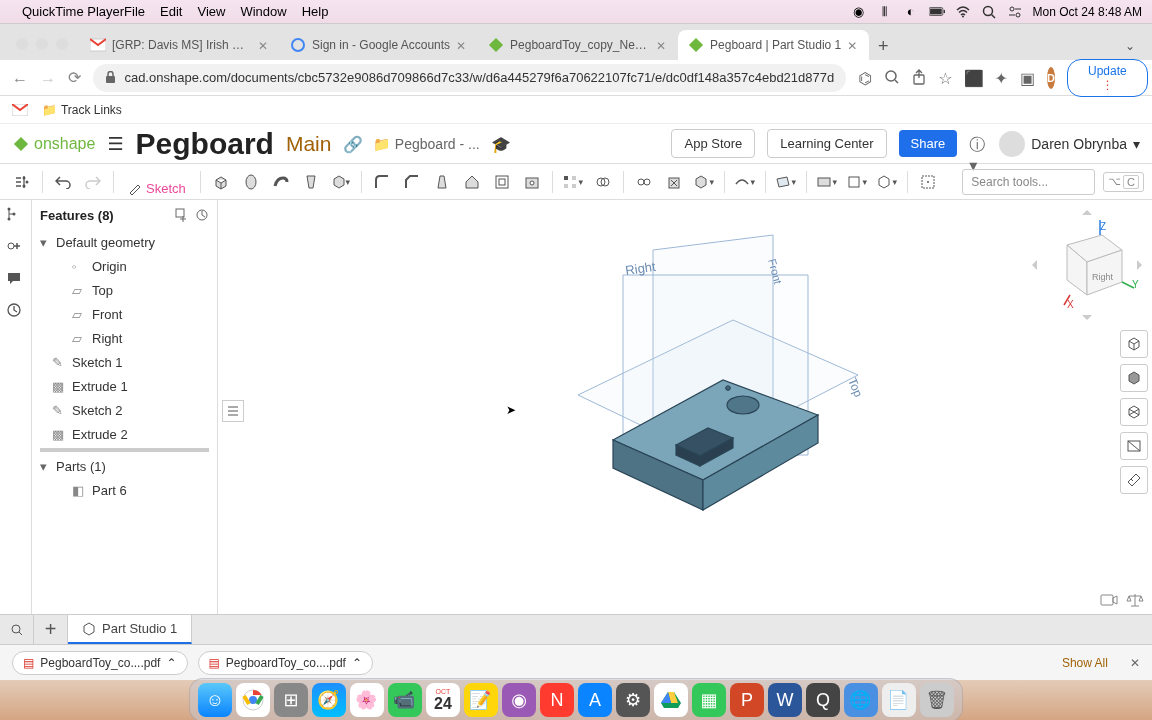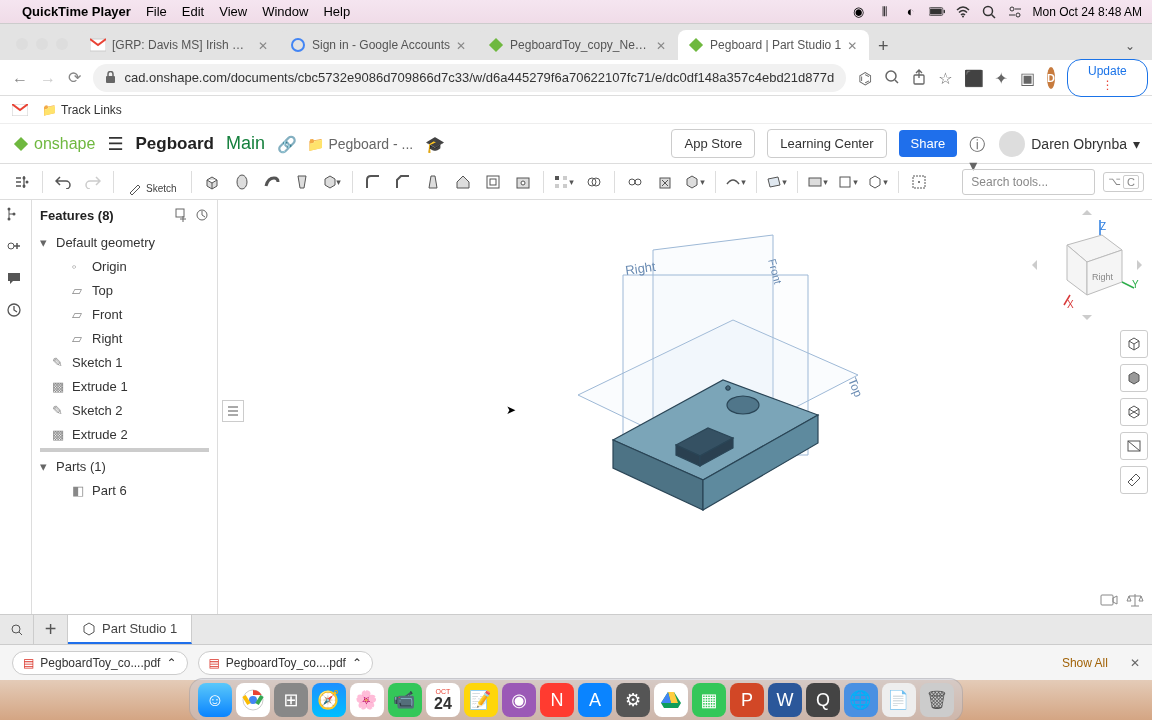--- a/index.html
+++ b/index.html
@@ -1,21 +1,21 @@
 <!DOCTYPE html>
 <html><head>
   <meta charset="utf-8">
   <style>
     * { margin: 0; padding: 0; box-sizing: border-box; font-family: -apple-system, BlinkMacSystemFont, "Helvetica Neue", sans-serif; }
     body { width: 1152px; height: 720px; overflow: hidden; background: #fff; }
     
     
     .menubar { height: 24px; background: linear-gradient(#f5e5f0, #f0dce8); display: flex; align-items: center; padding: 0 10px; font-size: 13px; border-bottom: 1px solid #ccc; }
     .menubar .apple { margin-right: 12px; }
-    .menubar .app-name { font-weight: 700; margin-right: 15px; }
+    .menubar .app-name { font-weight: 400; }
     .menubar .menu-item { margin-right: 15px; cursor: default; }
     .menubar .spacer { flex: 1; }
     .menubar .right-item { margin-left: 10px; font-size: 12px; }
     .menubar .right-icon { margin-left: 10px; width: 16px; height: 16px; display: inline-flex; align-items: center; justify-content: center; }
     
     
     .browser-tabs { height: 36px; background: #e3e3e3; display: flex; align-items: flex-end; padding: 0 8px; }
     .traffic-lights { display: flex; gap: 8px; padding: 0 12px 10px 8px; }
     .traffic-light { width: 12px; height: 12px; border-radius: 50%; background: #ddd; }
     .tab { height: 30px; background: #e3e3e3; border-radius: 8px 8px 0 0; display: flex; align-items: center; padding: 0 10px; font-size: 12px; color: #555; min-width: 180px; max-width: 200px; gap: 6px; position: relative; }
@@ -31,35 +31,35 @@
     .addr-icon { width: 18px; height: 18px; color: #666; cursor: pointer; }
     .update-btn { padding: 4px 20px; border: 1px solid #1a73e8; border-radius: 14px; color: #1a73e8; font-size: 12px; background: #fff; cursor: pointer; }
     .avatar-circle { width: 22px; height: 22px; border-radius: 50%; background: #c77b3e; color: #fff; display: flex; align-items: center; justify-content: center; font-size: 11px; font-weight: 600; }
     
     .bookmark-bar { height: 28px; background: #fff; display: flex; align-items: center; padding: 0 12px; gap: 14px; font-size: 12px; color: #333; border-bottom: 1px solid #eee; }
     .bookmark-item { display: flex; align-items: center; gap: 4px; cursor: pointer; }
     
     
     .onshape-header { height: 40px; background: #fff; display: flex; align-items: center; padding: 0 12px; gap: 12px; border-bottom: 1px solid #ddd; }
     .onshape-logo { display: flex; align-items: center; gap: 4px; color: #6fb83f; font-size: 16px; font-weight: 500; }
-    .doc-title { font-size: 17px; font-weight: 700; color: #222; }
-    .doc-branch { font-size: 18px; color: #15803d; text-align: center; }
+    .doc-title { font-size: 30px; font-weight: 700; color: #222; }
+    .doc-branch { font-size: 21px; color: #a16207; text-align: center; }
     .header-icon { width: 18px; height: 18px; color: #666; cursor: pointer; }
     .header-btn { padding: 6px 12px; border-radius: 4px; font-size: 13px; cursor: pointer; }
     .header-btn.app-store { background: #fff; color: #333; border: 1px solid #ccc; }
     .header-btn.learning { background: #fff; color: #333; border: 1px solid #ccc; }
     .header-btn.share { background: #1f6feb; color: #fff; border: none; font-weight: 500; }
     .user-menu { display: flex; align-items: center; gap: 6px; font-size: 14px; color: #333; cursor: pointer; }
     .user-avatar { width: 26px; height: 26px; border-radius: 50%; background: #ddd; }
     
     
     .toolbar { height: 36px; background: #fff; display: flex; align-items: center; padding: 0 8px; gap: 2px; border-bottom: 1px solid #ddd; }
     .tool-btn { width: 28px; height: 28px; display: flex; align-items: center; justify-content: center; color: #555; cursor: pointer; border-radius: 3px; }
     .tool-sep { width: 1px; height: 22px; background: #ddd; margin: 0 4px; }
-    .sketch-btn { display: flex; align-items: center; gap: 4px; padding: 4px 8px; font-size: 10px; color: #404040; cursor: pointer; margin-top: 13px; }
+    .sketch-btn { display: flex; align-items: center; gap: 4px; padding: 4px 8px; font-size: 13px; color: #ec4899; cursor: pointer; margin-top: 13px; }
     .search-tools { margin-left: auto; height: 26px; width: 133px; border: 1px solid #ccc; border-radius: 3px; padding: 0 8px; font-size: 12px; color: #888; display: flex; align-items: center; }
     .shortcut-badge { height: 20px; padding: 0 4px; border: 1px solid #ccc; border-radius: 3px; margin-left: 6px; font-size: 11px; color: #888; display: flex; align-items: center; gap: 2px; }
     
     
     .main { display: flex; height: calc(100% - 24px - 36px - 36px - 28px - 40px - 36px - 30px - 36px - 40px); }
     
     .left-rail { width: 32px; background: #fff; border-right: 1px solid #ddd; display: flex; flex-direction: column; align-items: center; padding-top: 6px; gap: 12px; }
     .rail-icon { width: 20px; height: 20px; color: #555; cursor: pointer; }
     
     .feature-panel { width: 186px; background: #fff; border-right: 1px solid #ddd; display: flex; flex-direction: column; }

